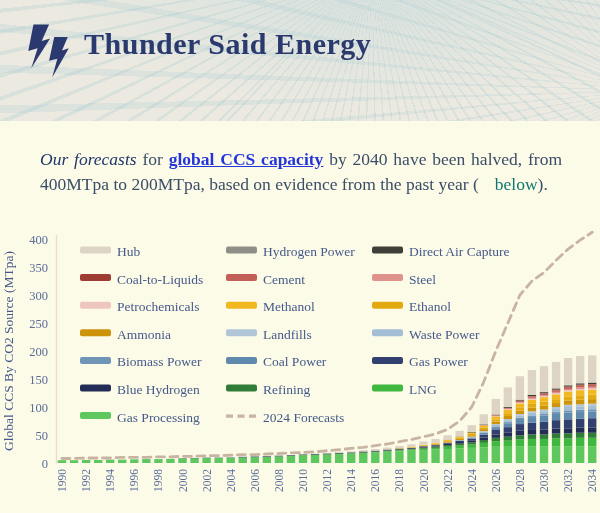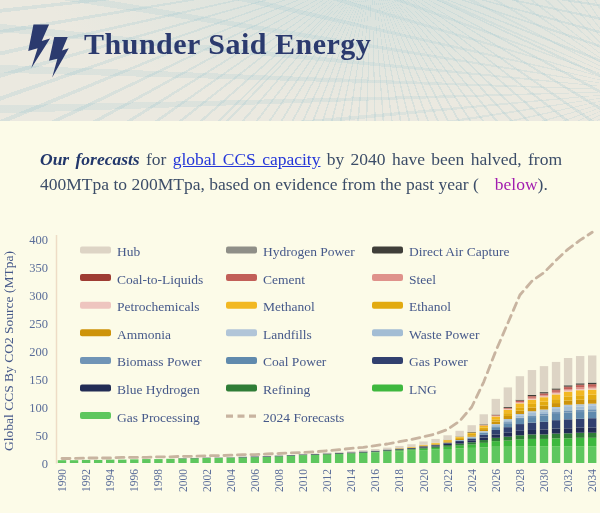--- a/index.html
+++ b/index.html
@@ -19,23 +19,23 @@
   }
   .logo-wrap{margin:16px 0 0 22px;}
   .site-title{
     margin:27px 0 0 10px;
     font-size:30px;font-weight:bold;color:#2b3a6e;letter-spacing:0.5px;
   }
   .intro{
     margin:26px 38px 0 40px;
     font-size:17.5px;line-height:1.42;color:#3c4d68;text-align:justify;
   }
-  .intro .lead{font-weight:bold;font-style:italic;color:#22376b;}
-  .intro a.link-main{color:#2436d9;text-decoration:underline;cursor:pointer;}
-  .intro a.link-below{color:#a21caf;text-decoration:none;cursor:pointer;padding-left:16px;}
+  .intro .lead{font-weight:normal;font-style:italic;color:#22376b;}
+  .intro a.link-main{color:#2436d9;text-decoration:underline;cursor:pointer;font-weight:bold;}
+  .intro a.link-below{color:#0f766e;text-decoration:none;cursor:pointer;padding-left:16px;}
   .chart-wrap{position:absolute;left:0;top:223px;width:600px;height:290px;}
   svg text{user-select:none;}
 </style>
 </head>
 <body>
 
 <div class="site-header">
   <div class="logo-wrap">
     <svg width="52" height="72" viewBox="0 0 100 110">
       <path d="M22 2 L52 2 L38 34 L54 29 L18 86 L30 48 L12 53 Z" fill="#2b3a6e"></path>

